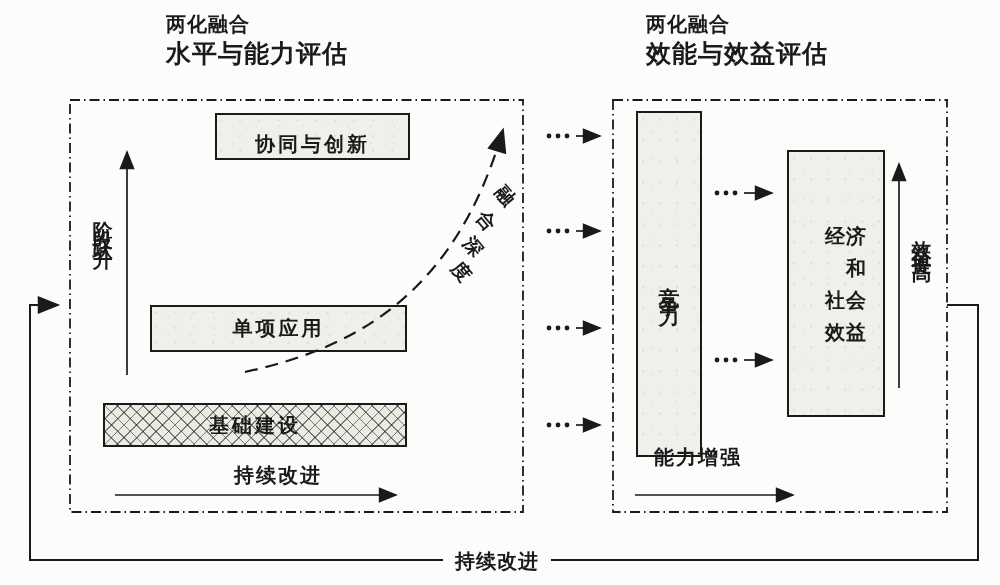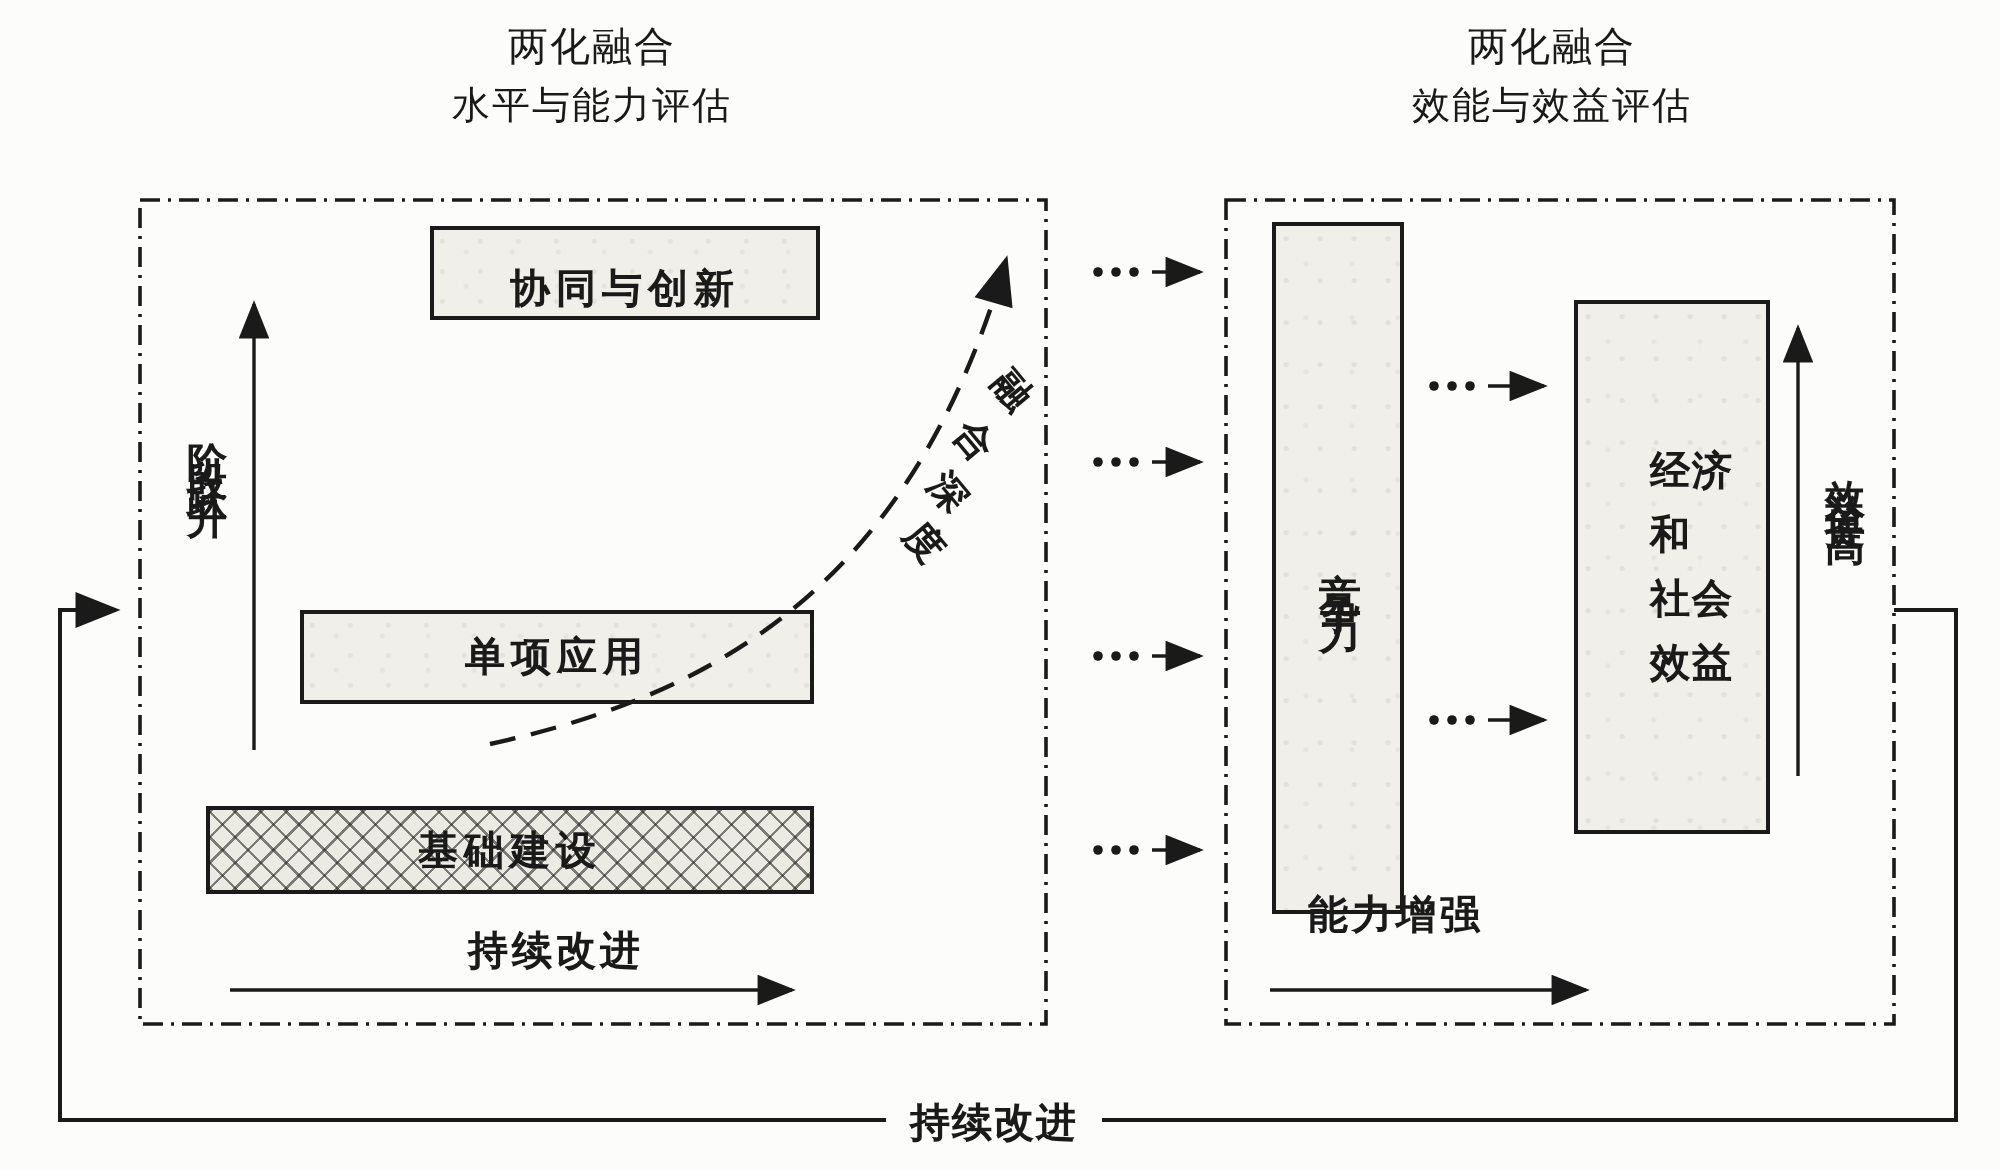--- a/index.html
+++ b/index.html
@@ -9,24 +9,24 @@
   }
   html,body{margin:0;padding:0;background:var(--background);}
   .canvas{
     position:relative;width:1000px;height:585px;overflow:hidden;
     background:var(--background);
     font-family:"Liberation Sans","DejaVu Sans",sans-serif;
     color:var(--ink);
   }
   .abs{position:absolute;}
   .title{
-    text-align:center;font-weight:normal;font-size:20px;line-height:29px;
+    font-weight:bold;font-size:20px;line-height:29px;
     letter-spacing:1px;
   }
-  .title .l2{font-size:19px;}
+  .title .l2{font-size:25px;}
   .stage-box{
     position:absolute;box-sizing:border-box;
     border:2px solid var(--ink);
     background-color:var(--box_fill);
     background-image:
       radial-gradient(circle at 22% 38%, rgba(60,60,60,.07) 1px, transparent 1.6px),
       radial-gradient(circle at 70% 65%, rgba(60,60,60,.06) 1px, transparent 1.6px);
     background-size:19px 15px,23px 17px;
     display:flex;align-items:center;justify-content:center;
     font-weight:bold;font-size:20px;letter-spacing:3px;
@@ -48,21 +48,21 @@
       radial-gradient(circle at 65% 70%, rgba(60,60,60,.06) 1px, transparent 1.6px);
     background-size:17px 21px,23px 27px;
     display:flex;align-items:center;justify-content:center;
     font-weight:bold;z-index:1;
   }
   .vtext{
     writing-mode:vertical-rl;text-orientation:upright;
     font-weight:bold;white-space:nowrap;
   }
   .multiline{
-    white-space:pre-line;text-align:left;
+    white-space:pre-line;text-align:right;
     font-size:20px;line-height:32px;letter-spacing:1px;margin-left:20px;
   }
   .hlabel{
     position:absolute;text-align:center;font-weight:bold;font-size:20px;
     letter-spacing:2px;z-index:3;
   }
   .curve-char{
     position:absolute;width:24px;height:24px;z-index:3;
     font-weight:bold;font-size:19px;text-align:center;line-height:24px;
     transform:rotate(50deg);

